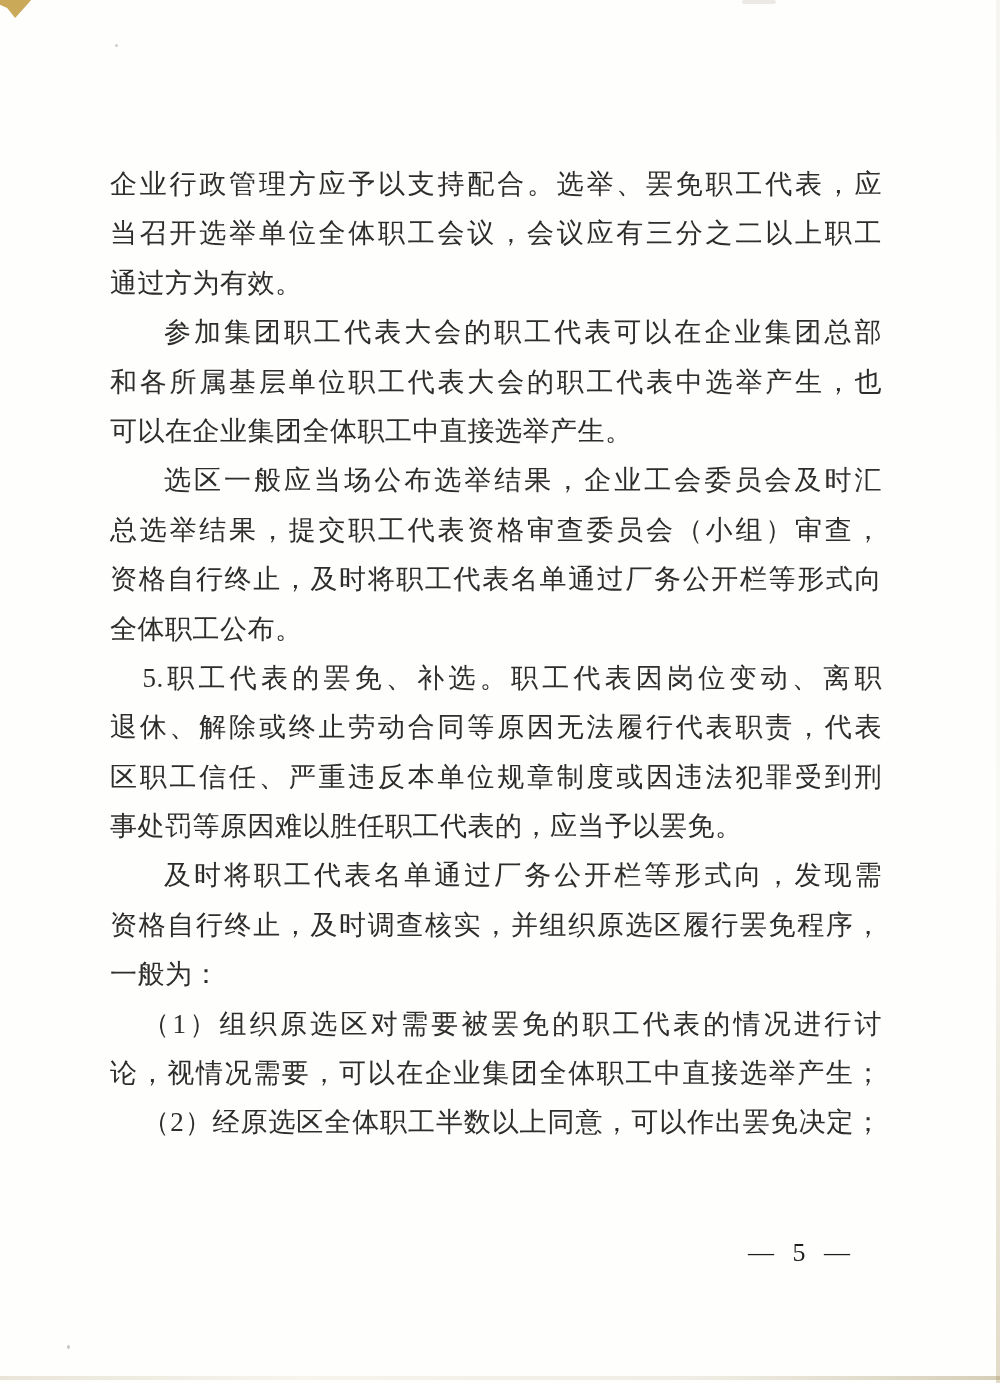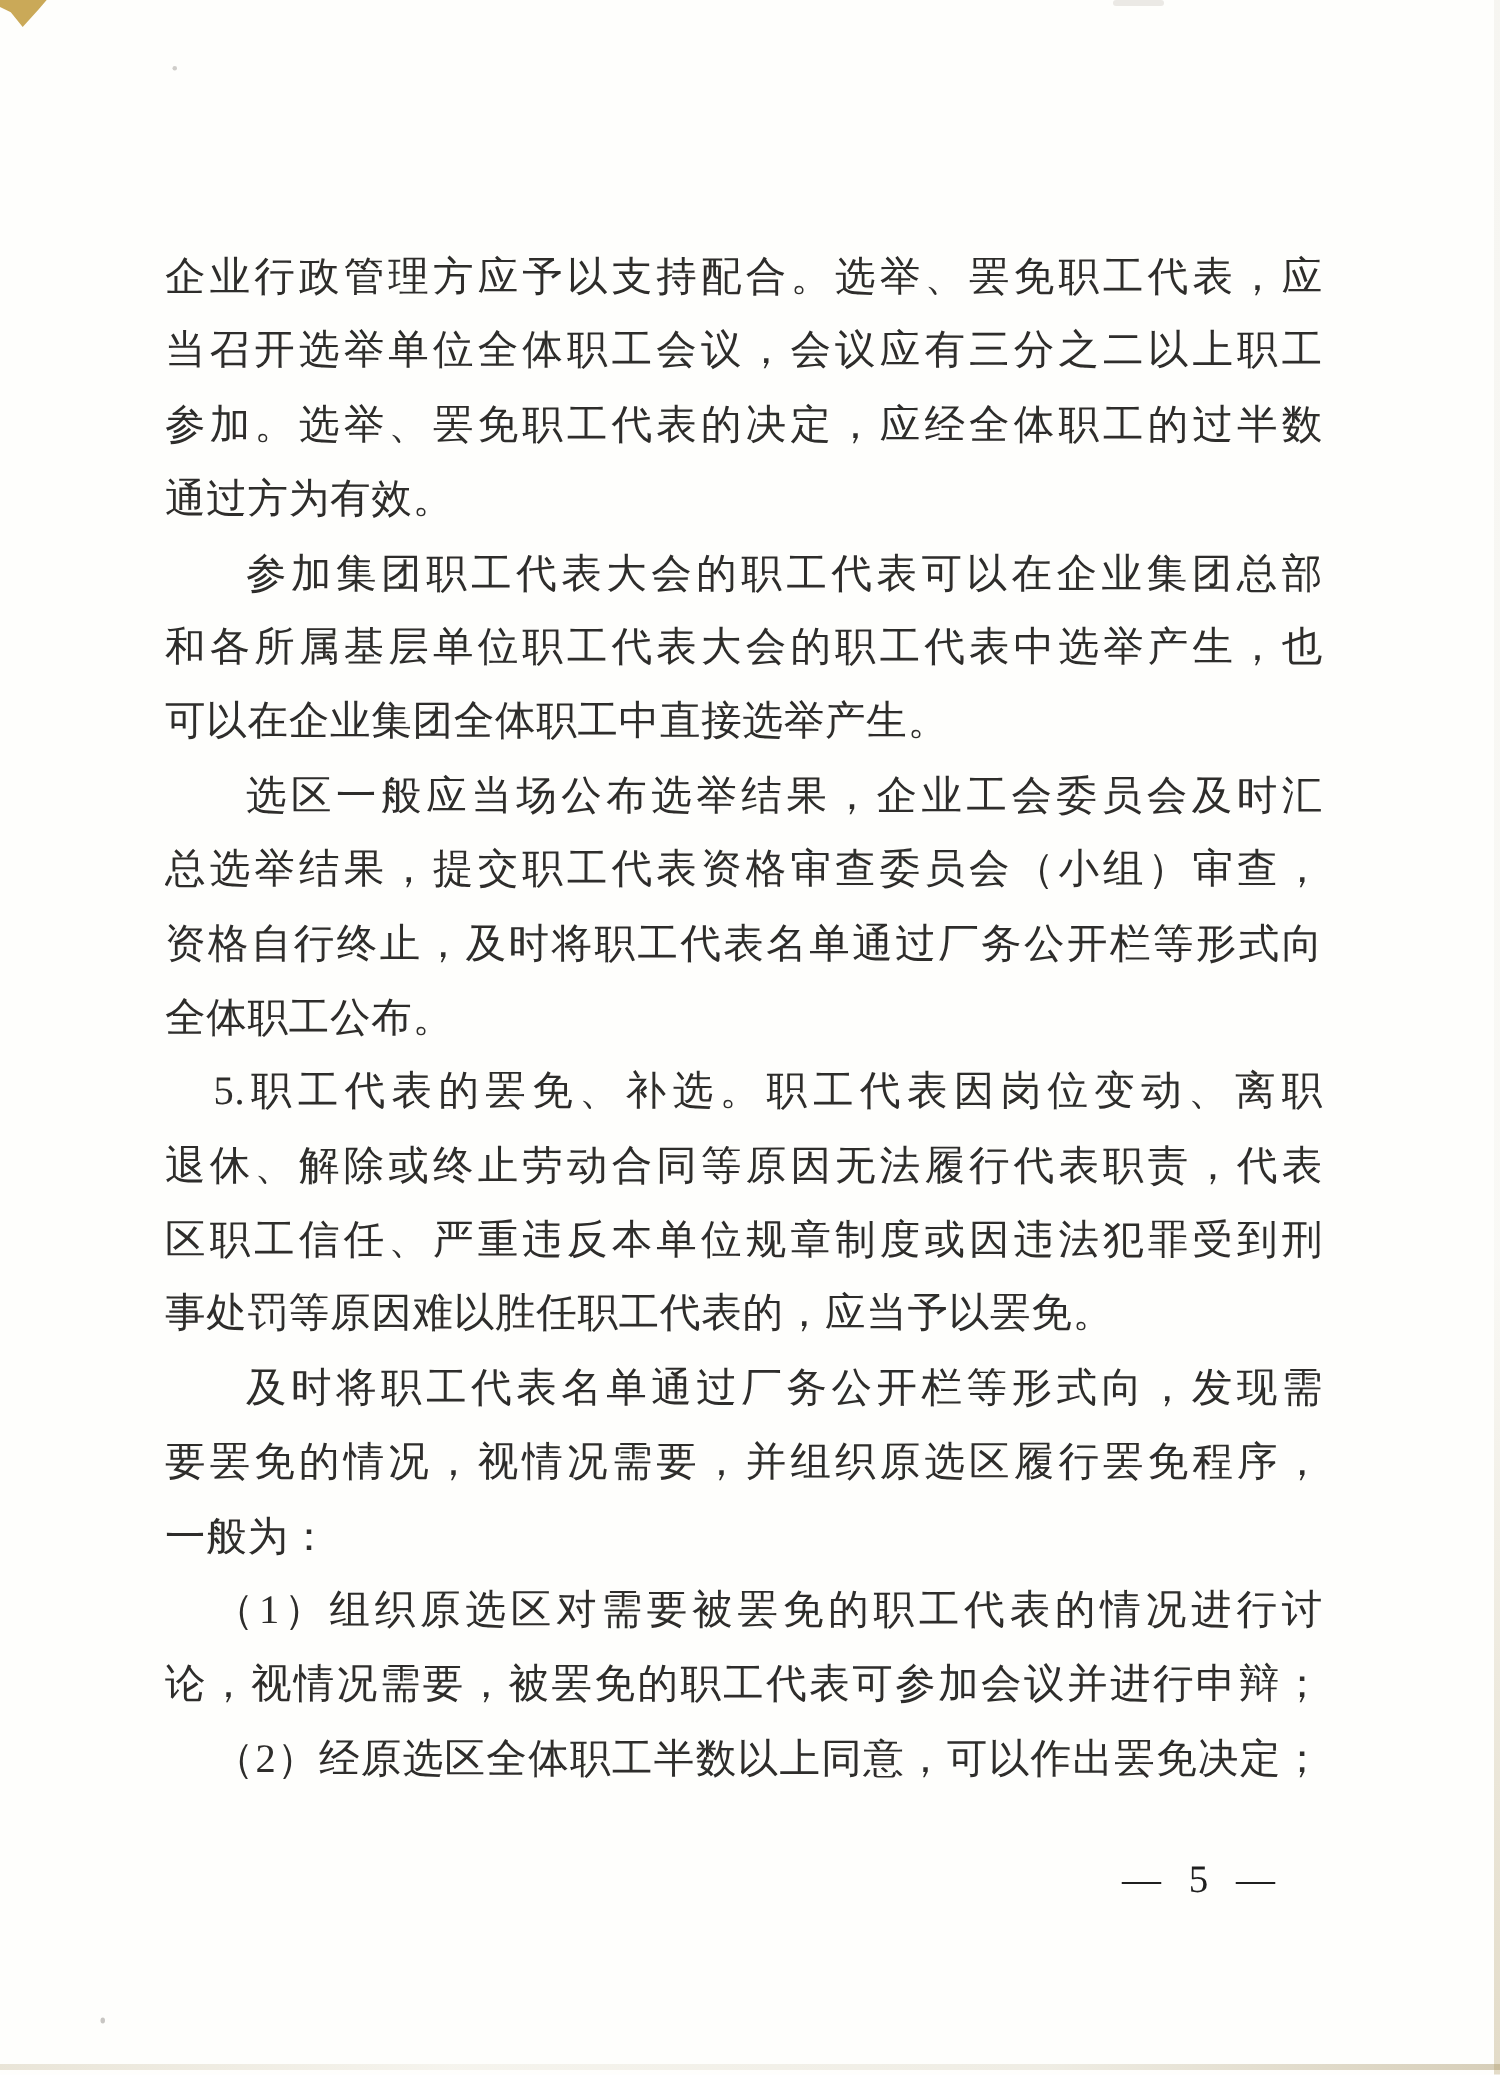--- a/index.html
+++ b/index.html
@@ -106,21 +106,20 @@
 <div class="page">
   <div class="corner-mark"></div>
   <div class="smudge-top"></div>
   <div class="speck-a"></div>
   <div class="speck-b"></div>
 
   <main class="text-block" id="text-block">
       <div>
         <div class="line">企业行政管理方应予以支持配合。选举、罢免职工代表，应</div>
         <div class="line">当召开选举单位全体职工会议，会议应有三分之二以上职工</div>
-        <div class="line">参加。选举、罢免职工代表的决定，应经全体职工的过半数</div>
         <div class="line nostretch">通过方为有效。</div>
       </div>
       <div>
         <div class="line" style="text-indent: 2em;">参加集团职工代表大会的职工代表可以在企业集团总部</div>
         <div class="line">和各所属基层单位职工代表大会的职工代表中选举产生，也</div>
         <div class="line nostretch">可以在企业集团全体职工中直接选举产生。</div>
       </div>
       <div>
         <div class="line" style="text-indent: 2em;">选区一般应当场公布选举结果，企业工会委员会及时汇</div>
         <div class="line">总选举结果，提交职工代表资格审查委员会（小组）审查，</div>
@@ -128,26 +127,26 @@
         <div class="line nostretch">全体职工公布。</div>
       </div>
       <div>
         <div class="line" style="text-indent: 1.2em;">5.职工代表的罢免、补选。职工代表因岗位变动、离职</div>
         <div class="line">退休、解除或终止劳动合同等原因无法履行代表职责，代表</div>
         <div class="line">区职工信任、严重违反本单位规章制度或因违法犯罪受到刑</div>
         <div class="line nostretch">事处罚等原因难以胜任职工代表的，应当予以罢免。</div>
       </div>
       <div>
         <div class="line" style="text-indent: 2em;">及时将职工代表名单通过厂务公开栏等形式向，发现需</div>
-        <div class="line">要罢免的情况，视情况需要，并组织原选区履行罢免程序，</div>
+        <div class="line">资格自行终止，及时调查核实，并组织原选区履行罢免程序，</div>
         <div class="line nostretch">一般为：</div>
       </div>
       <div>
         <div class="line" style="text-indent: 1.2em;">（1）组织原选区对需要被罢免的职工代表的情况进行讨</div>
-        <div class="line">论，视情况需要，被罢免的职工代表可参加会议并进行申辩；</div>
+        <div class="line">论，视情况需要，可以在企业集团全体职工中直接选举产生；</div>
       </div>
       <div>
         <div class="line" style="text-indent: 1.2em;">（2）经原选区全体职工半数以上同意，可以作出罢免决定；</div>
       </div>
     </main>
 
   <div class="page-number">— 5 —</div>
 
   <div class="bottom-edge"></div>
   <div class="right-edge"></div>

